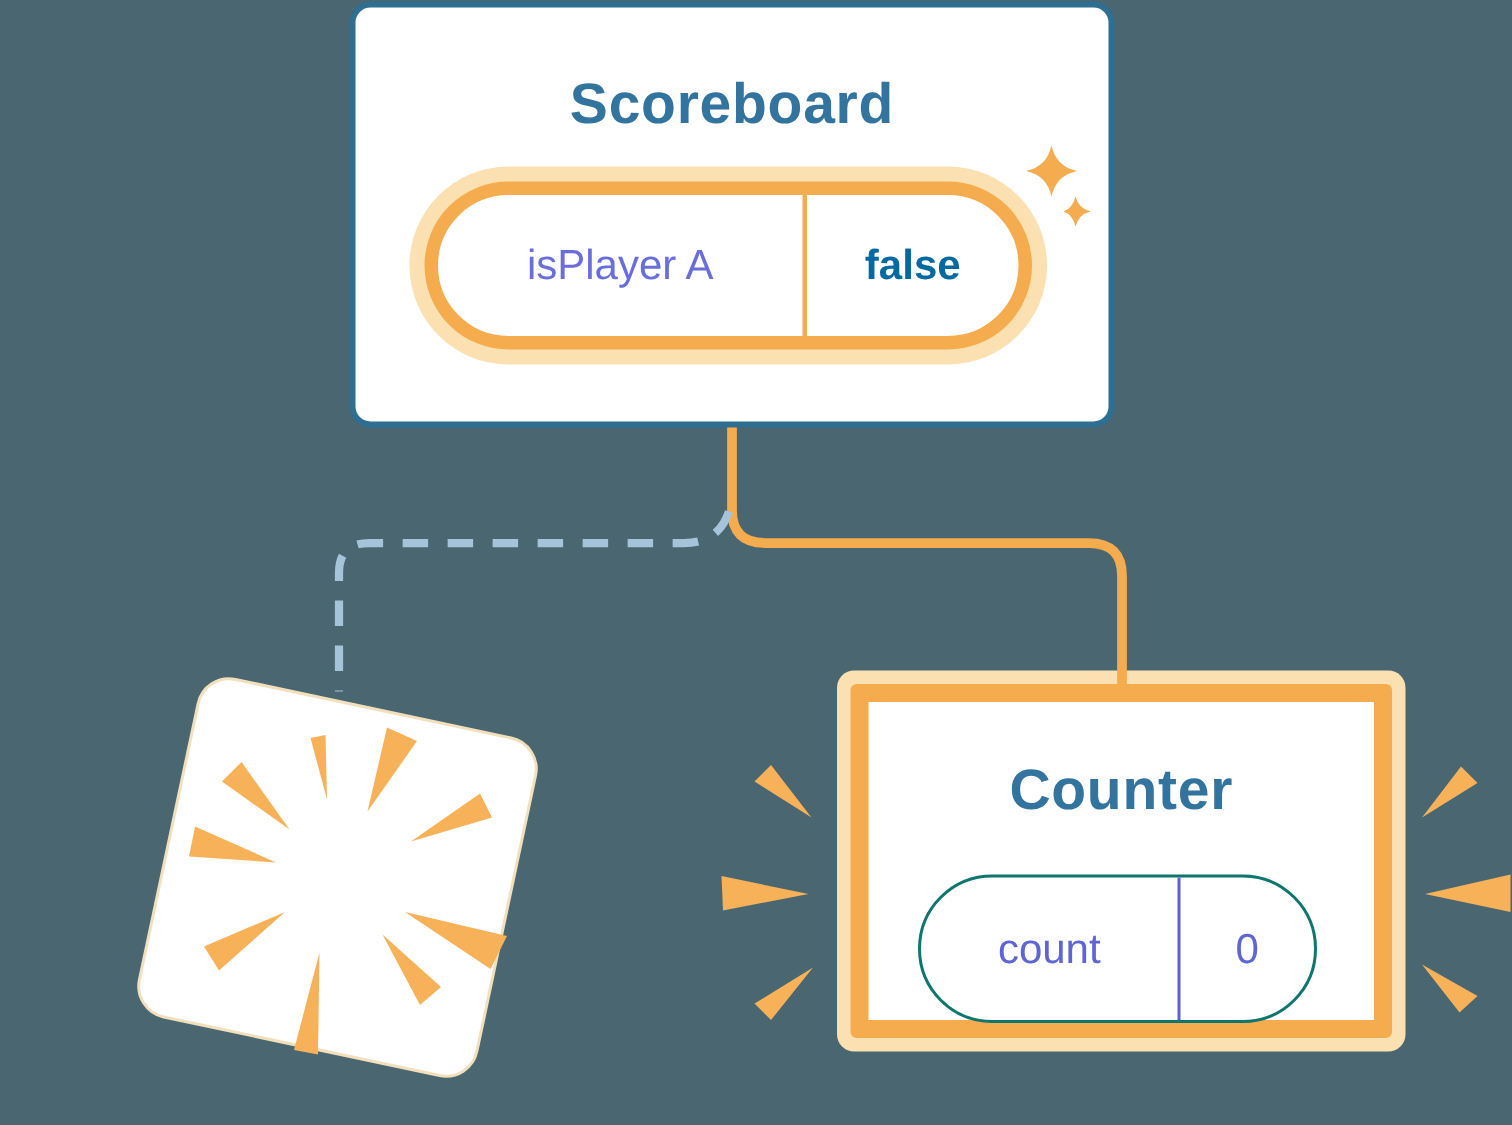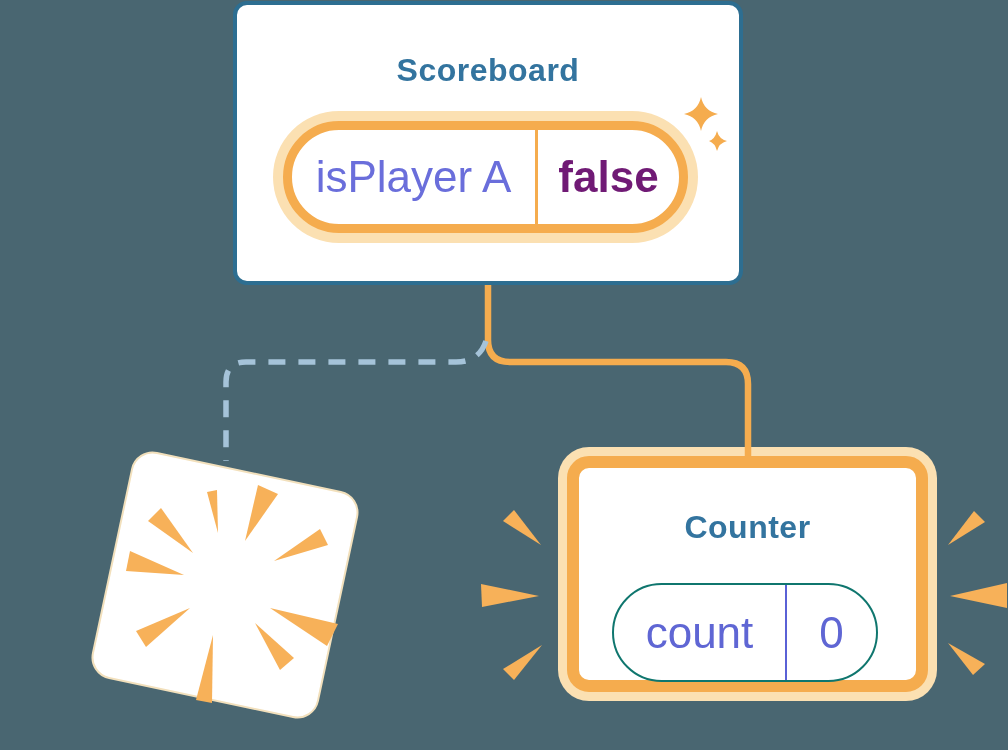--- a/index.html
+++ b/index.html
@@ -11,43 +11,43 @@
   .layer{position:absolute;left:0;top:0;width:1008px;height:750px;pointer-events:none;}
 
   
   .card{position:absolute;background:#ffffff;box-sizing:border-box;}
   .scoreboard-card{
     left:233px;top:1px;width:510px;height:284px;
     border:4px solid #2D6E91;border-radius:14px;
   }
   .card-title{
     position:absolute;left:0;right:0;text-align:center;
-    font-size:32px;font-weight:600;color:#33749F;line-height:44px;
+    font-size:38px;font-weight:600;color:#33749F;line-height:44px;
     letter-spacing:.5px;
   }
   .scoreboard-card .card-title{top:43px;}
 
   .state-pill{
     position:absolute;display:flex;box-sizing:border-box;align-items:stretch;
     border-radius:999px;background:#fff;
   }
   .pill-orange{
     left:46px;top:116px;width:405px;height:112px;
     border:9px solid #F5AC4E;
     box-shadow:0 0 0 10px #FBE0B2;
   }
   .pill-cell{display:flex;align-items:center;justify-content:center;
-    font-size:44px;color:#6A6EDB;white-space:nowrap;}
+    font-size:28px;color:#6A6EDB;white-space:nowrap;}
   .pill-orange .pill-key{width:243px;border-right:3px solid #F5AC4E;}
-  .pill-orange .pill-val{flex:1;font-weight:700;color:#701a75;}
+  .pill-orange .pill-val{flex:1;font-weight:700;color:#0369a1;}
 
   
   .counter-card{
     left:567px;top:456px;width:361px;height:236px;
-    border:12px solid #F5AC4E;border-radius:22px;
+    border:12px solid #F5AC4E;border-radius:4px;
     box-shadow:0 0 0 9px #FBE0B2;
   }
   .counter-card .card-title{top:37px;}
   .pill-purple{
     left:33px;top:115px;width:266px;height:99px;
     border:2px solid #0f766e;
   }
   .pill-purple .pill-key{width:171px;border-right:2px solid #5A61D6;color:#5F66D4;}
   .pill-purple .pill-val{flex:1;color:#5F66D4;}
 

